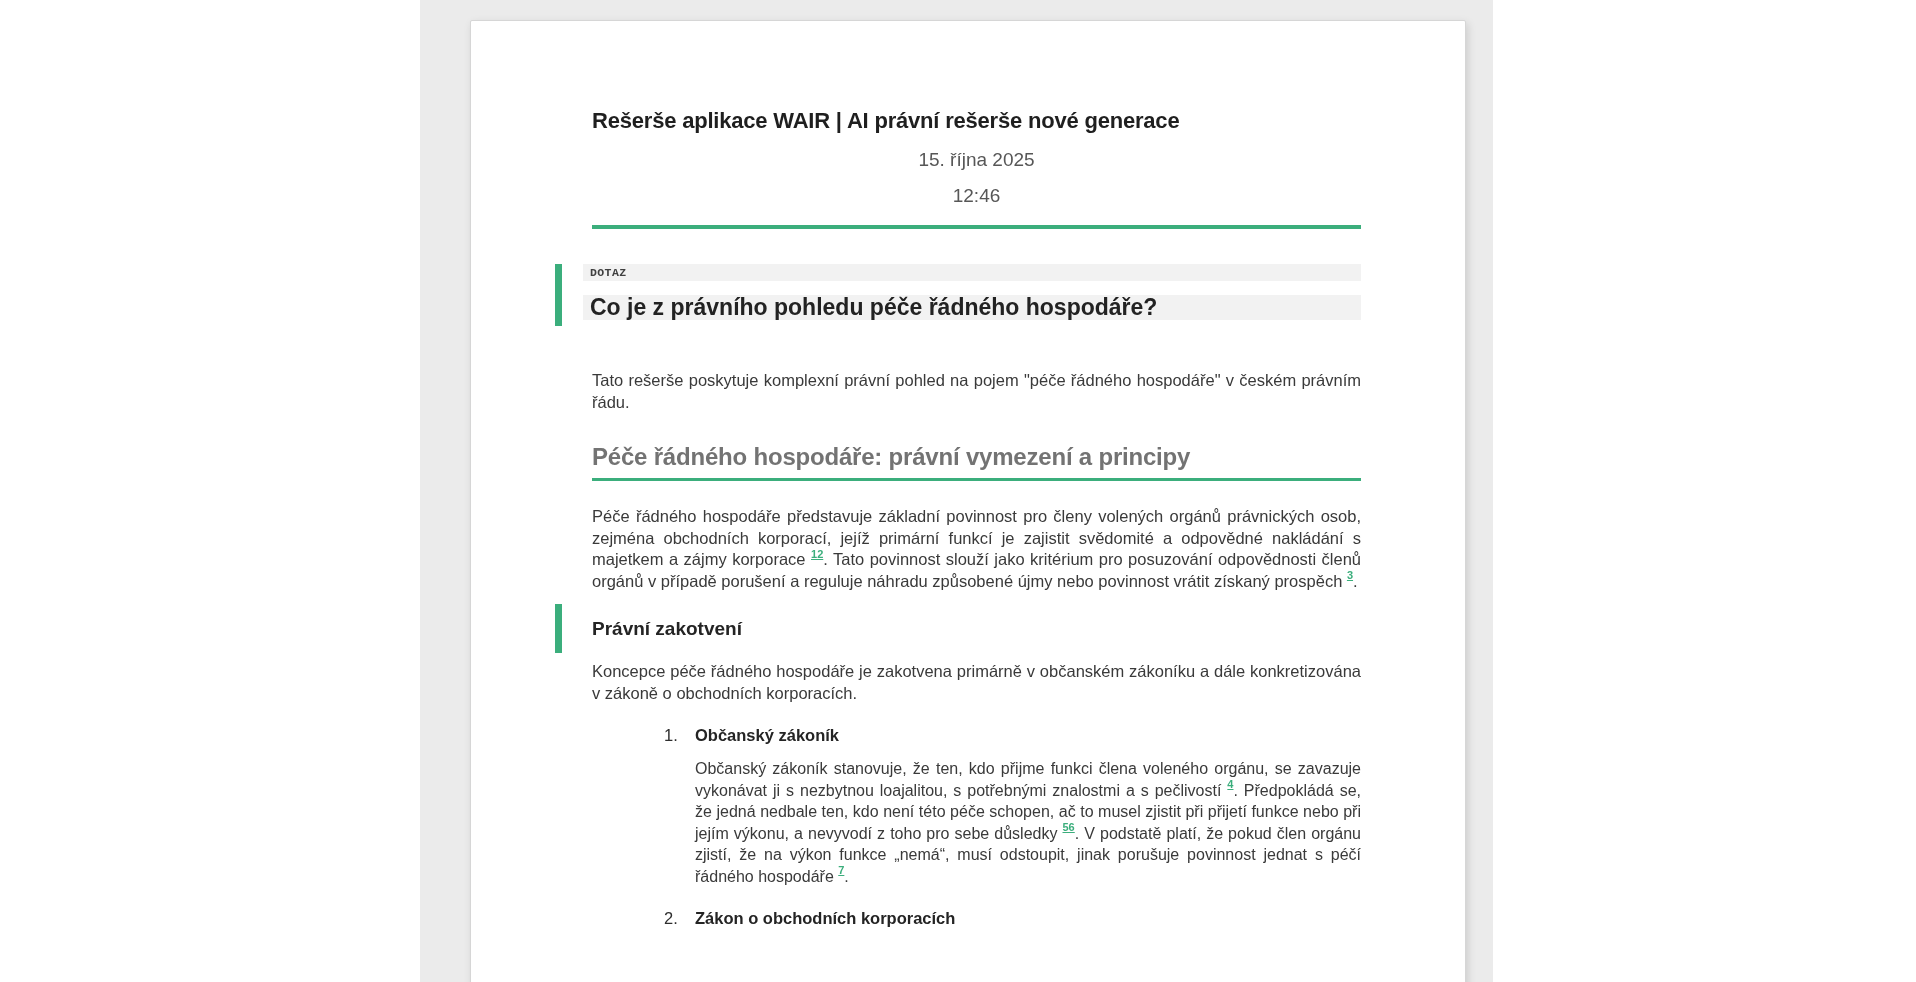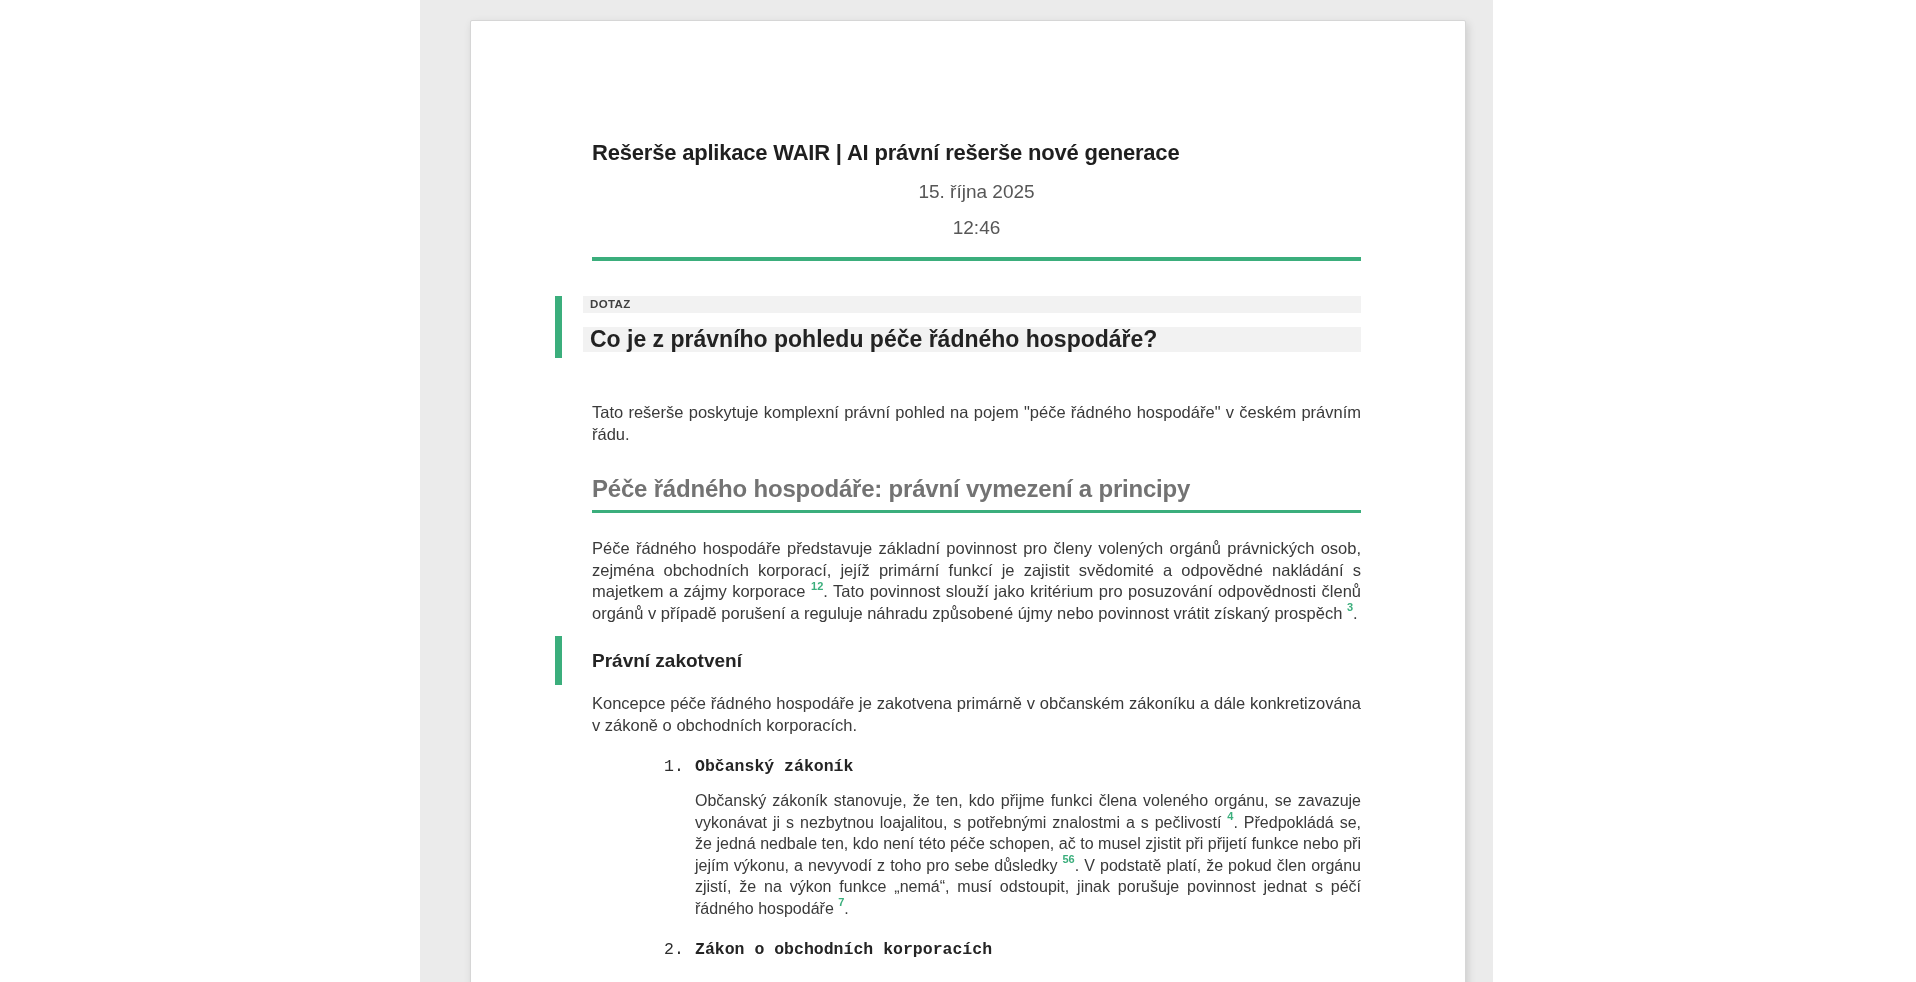--- a/index.html
+++ b/index.html
@@ -9,56 +9,56 @@
     --ink:#2b2b2b;
     --body:#3a3a3a;
     --muted:#575757;
   }
   *{margin:0;padding:0;box-sizing:border-box;}
   html,body{width:1916px;height:982px;overflow:hidden;background:#ffffff;
     font-family:"Liberation Sans","DejaVu Sans",sans-serif;}
   .canvas{position:absolute;left:420px;top:0;width:1073px;height:982px;background:var(--panel);}
   .sheet{position:absolute;left:470px;top:20px;width:996px;height:1400px;background:#ffffff;
     border:1px solid #d6d6d6;border-radius:2px;box-shadow:2px 3px 9px rgba(0,0,0,0.13);}
-  .content{padding:118px 104px 0 121px;}
+  .content{padding:86px 104px 0 121px;}
 
   .page-title{font-size:22px;line-height:27px;font-weight:700;color:#1f1f1f;letter-spacing:-0.2px;}
   .meta{ text-align:center;font-size:19px;line-height:19px;color:var(--muted);}
   .meta.date{margin-top:16px;}
   .meta.time{margin-top:17px;}
   .rule{margin-top:20px;height:4px;background:var(--accent);}
 
   .query-block{position:relative;margin-top:35px;margin-left:-9px;}
   .accent-vbar{position:absolute;left:-28px;top:0;bottom:-6px;width:7px;background:var(--accent);}
   .query-label{background:var(--barbg);padding:2px 6px 2px 7px;font-size:11.5px;line-height:13px;
-    font-weight:700;color:#404040;letter-spacing:0.4px;}
+    font-weight:700;color:#404040;letter-spacing:0.4px;font-family:Liberation Mono, monospace;}
   .query-gap{height:14px;background:#ffffff;}
   .query-question{background:var(--barbg);padding:2px 6px 3px 7px;font-size:23px;line-height:20px;
     font-weight:700;color:#222222;}
 
   .para{font-size:16.5px;line-height:21.5px;color:var(--body);text-align:justify;}
   .intro{margin-top:50px;}
 
   .h1{margin-top:30px;font-size:24px;line-height:27px;font-weight:700;color:#737373;letter-spacing:-0.2px;}
   .h1-rule{margin-top:8px;height:3px;background:var(--accent);}
   .sec-para{margin-top:25px;}
 
   .sub-block{position:relative;margin-top:26px;}
   .sub-vbar{position:absolute;left:-37px;top:-14px;height:49px;width:7px;background:var(--accent);}
   .h2{font-size:19px;line-height:22px;font-weight:700;color:#242424;margin-top:24px;}
   .sub-para{margin-top:21px;}
 
-  .li-head{margin-top:21px;padding-left:72px;font-size:16.5px;line-height:20px;color:#242424;font-family:Liberation Mono, monospace;}
+  .li-head{margin-top:21px;padding-left:72px;font-size:16.5px;line-height:20px;color:#242424;}
   .li-num{display:inline-block;width:31px;font-weight:400;color:#2e2e2e;}
   .li-title{font-weight:700;}
   .li-para{margin-top:13px;margin-left:103px;font-size:16px;line-height:21.5px;color:var(--body);text-align:justify;}
   .li-head.second{margin-top:21px;}
 
   sup.fn{color:var(--accent);font-weight:700;font-size:11px;line-height:0;position:relative;top:-1px;
-    letter-spacing:0;cursor:pointer;}
+    letter-spacing:0;cursor:pointer;text-decoration:underline;}
 </style>
 </head>
 <body>
 
 <div class="canvas"></div>
 
 <div class="sheet">
   <div class="content">
 
     <div class="page-title">Rešerše aplikace WAIR | AI právní rešerše nové generace</div>

